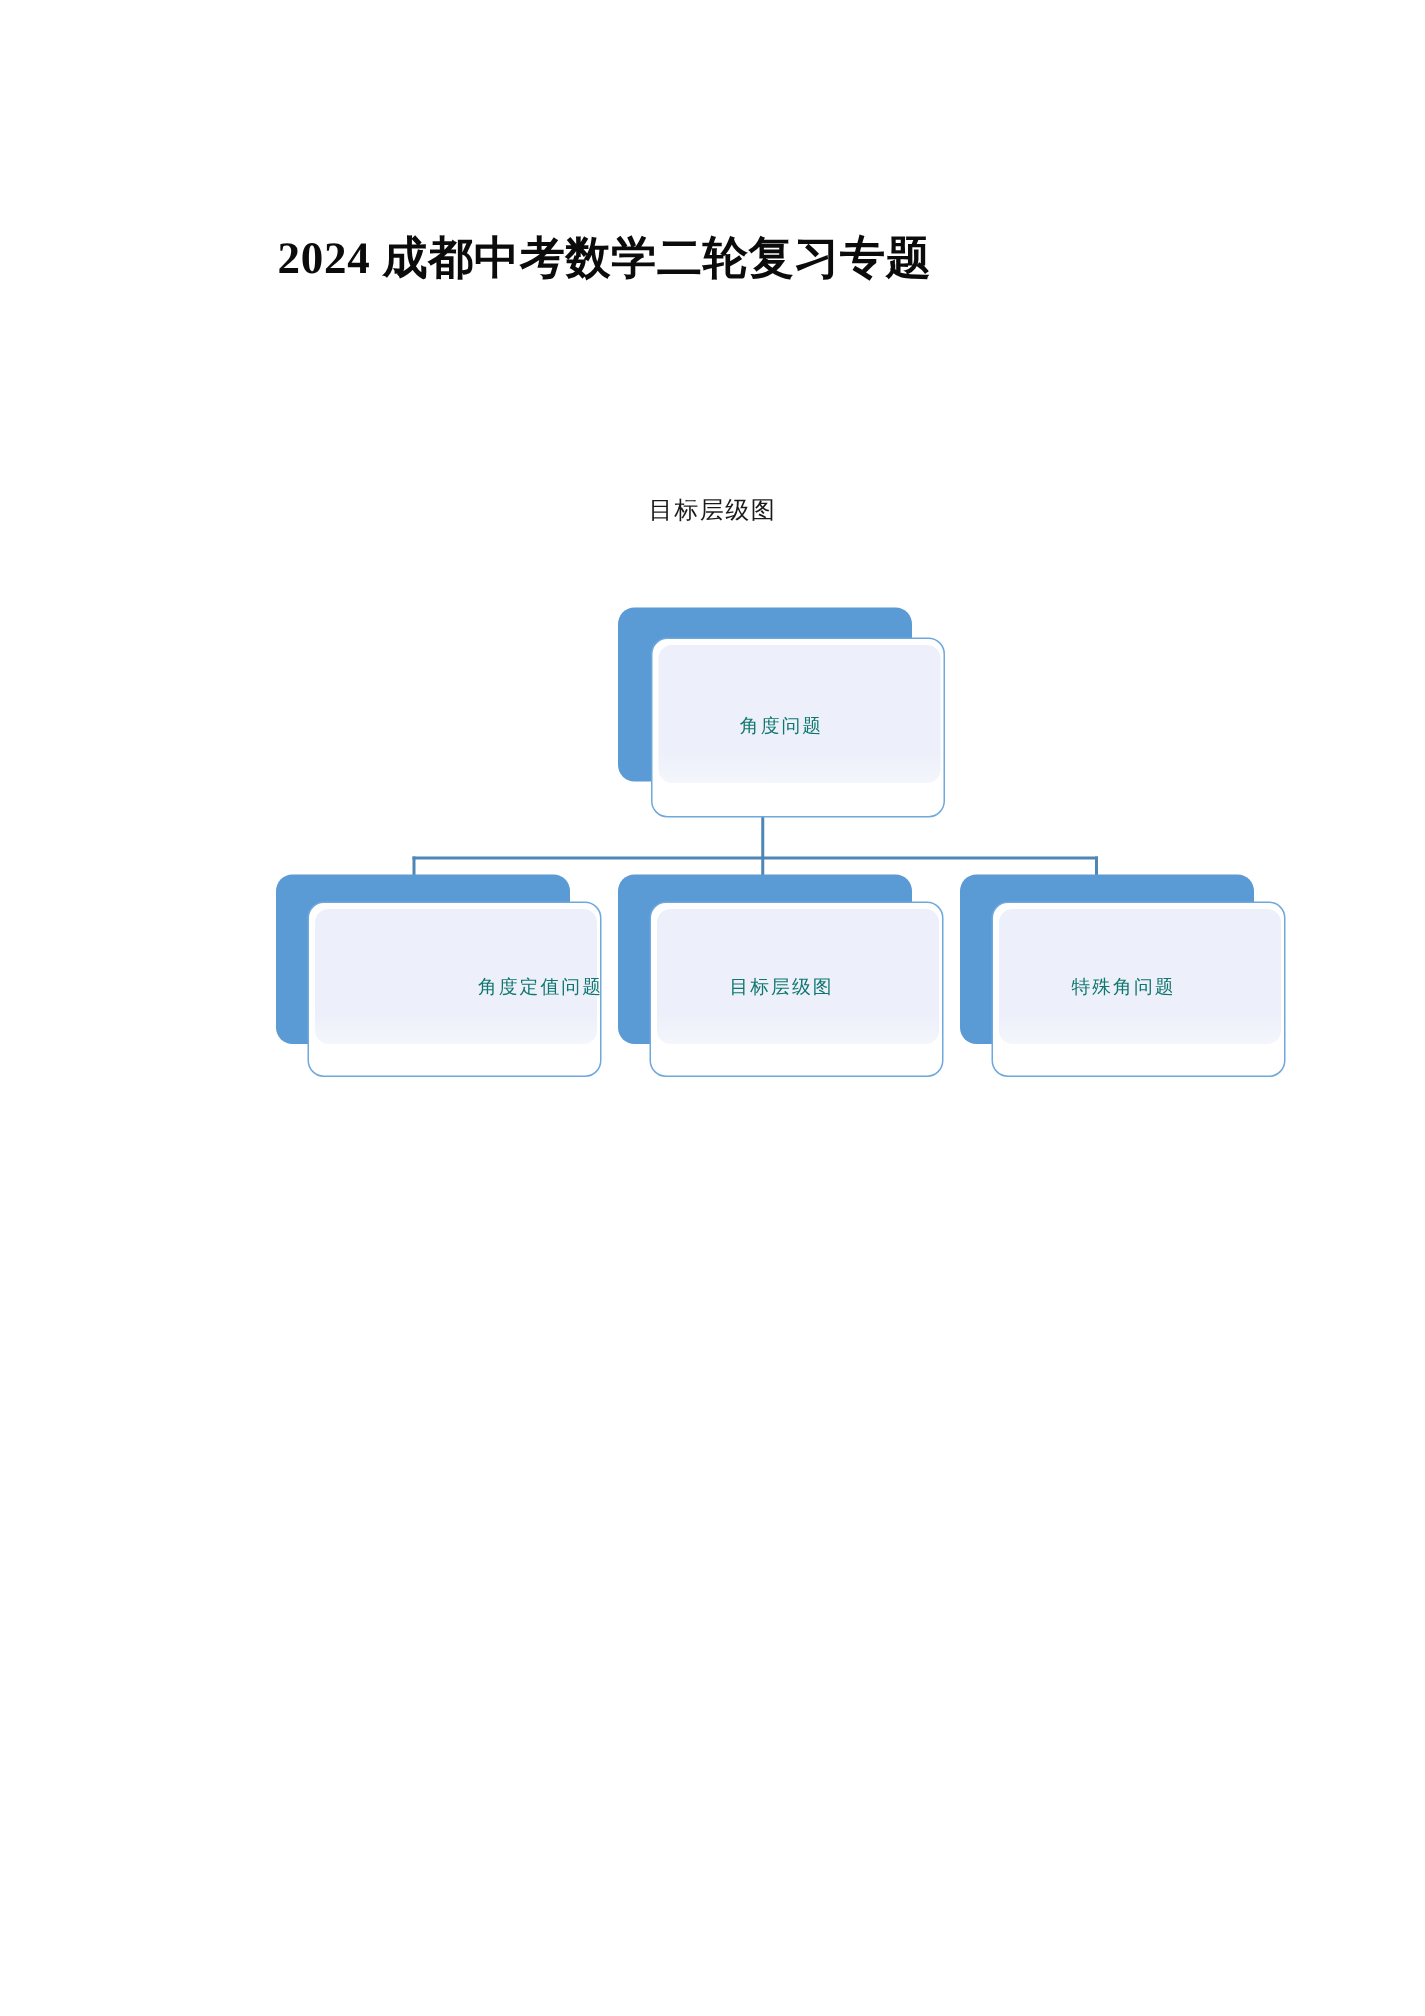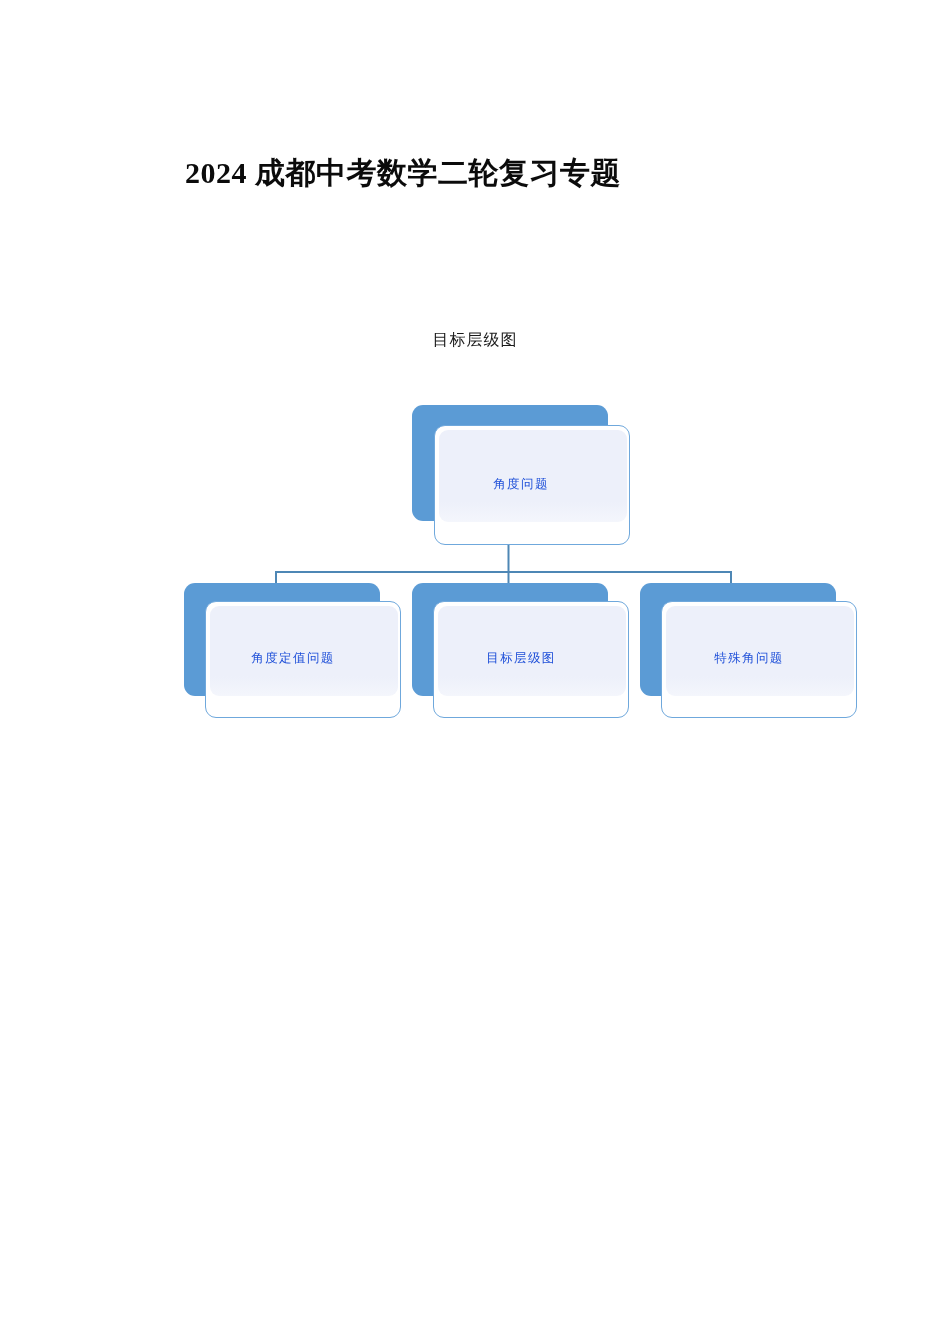--- a/index.html
+++ b/index.html
@@ -112,21 +112,21 @@
   .node-child-1 { left: 412px; }
   .node-child-2 { left: 640px; }
 
   
   .node-label-abs {
     position: absolute;
     text-align: center;
     font-family: "Liberation Serif", "DejaVu Serif", serif;
     font-size: 12.5px;
     letter-spacing: 1.4px;
-    color: #1d4ed8;
+    color: #0f766e;
     white-space: nowrap;
   }
 </style>
 </head>
 <body>
 
 <div class="page">
 
   <div class="title-block">
     <div class="title-line">2024 成都中考数学二轮复习专题</div>
@@ -154,21 +154,21 @@
     </div>
   </div>
   <div class="node-label-abs" style="left:412px; top:476px; width:218px;">角度问题</div>
 
   <div class="node node-child node-child-0">
     <div class="card-back"></div>
     <div class="card-front">
       <div class="card-fill" style="left:4px; top:4px;"></div>
     </div>
   </div>
-  <div class="node-label-abs" style="left:184px; top:650px; width:218px;">角度定值问题</div>
+  <div class="node-label-abs" style="left:184px; top:650px; width:218px;text-align:right;">角度定值问题</div>
 
   <div class="node node-child node-child-1">
     <div class="card-back"></div>
     <div class="card-front">
       <div class="card-fill" style="left:4px; top:4px;"></div>
     </div>
   </div>
   <div class="node-label-abs" style="left:412px; top:650px; width:218px;">目标层级图</div>
 
   <div class="node node-child node-child-2">

